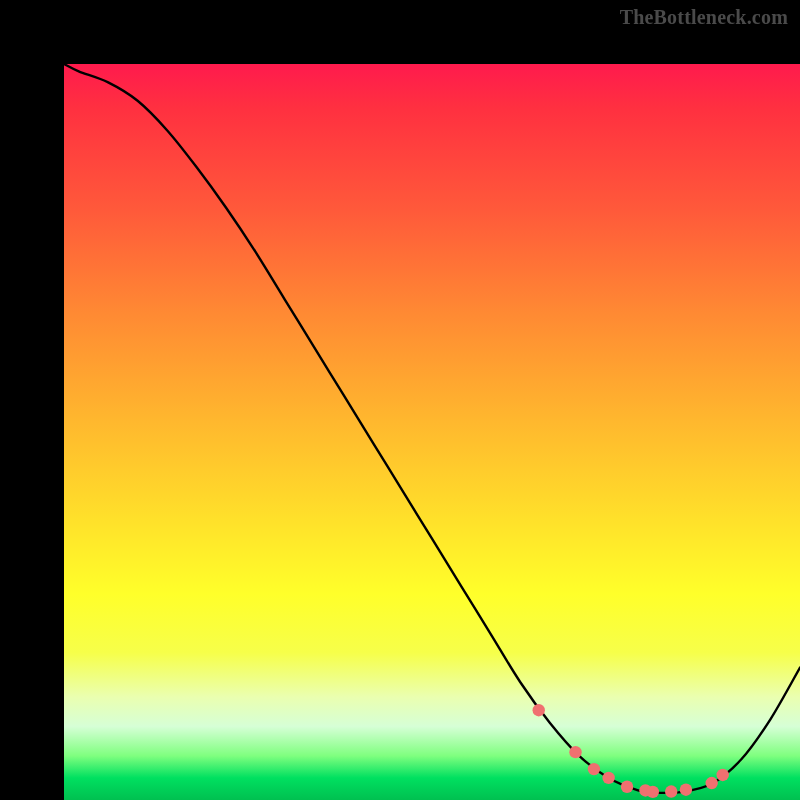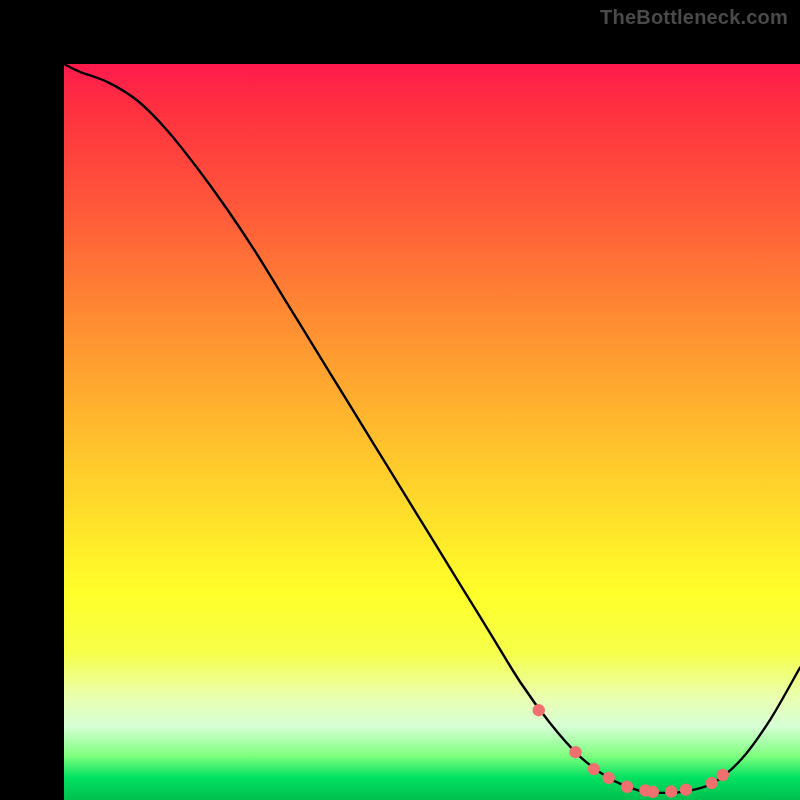--- a/index.html
+++ b/index.html
@@ -53,20 +53,21 @@
   }
   .watermark {
     position: absolute;
     top: 6px;
     right: 12px;
     color: #4a4a4a;
     font-size: 20px;
     font-weight: 600;
     letter-spacing: 0.2px;
     user-select: none;
+    font-family: Liberation Serif, serif;
   }
 </style>
 </head>
 <body>
 
 <div class="frame">
   <div class="plot">
     <div class="gradient"></div>
     <svg class="svg-layer" viewBox="0 0 736 736" preserveAspectRatio="none">
       <g>

